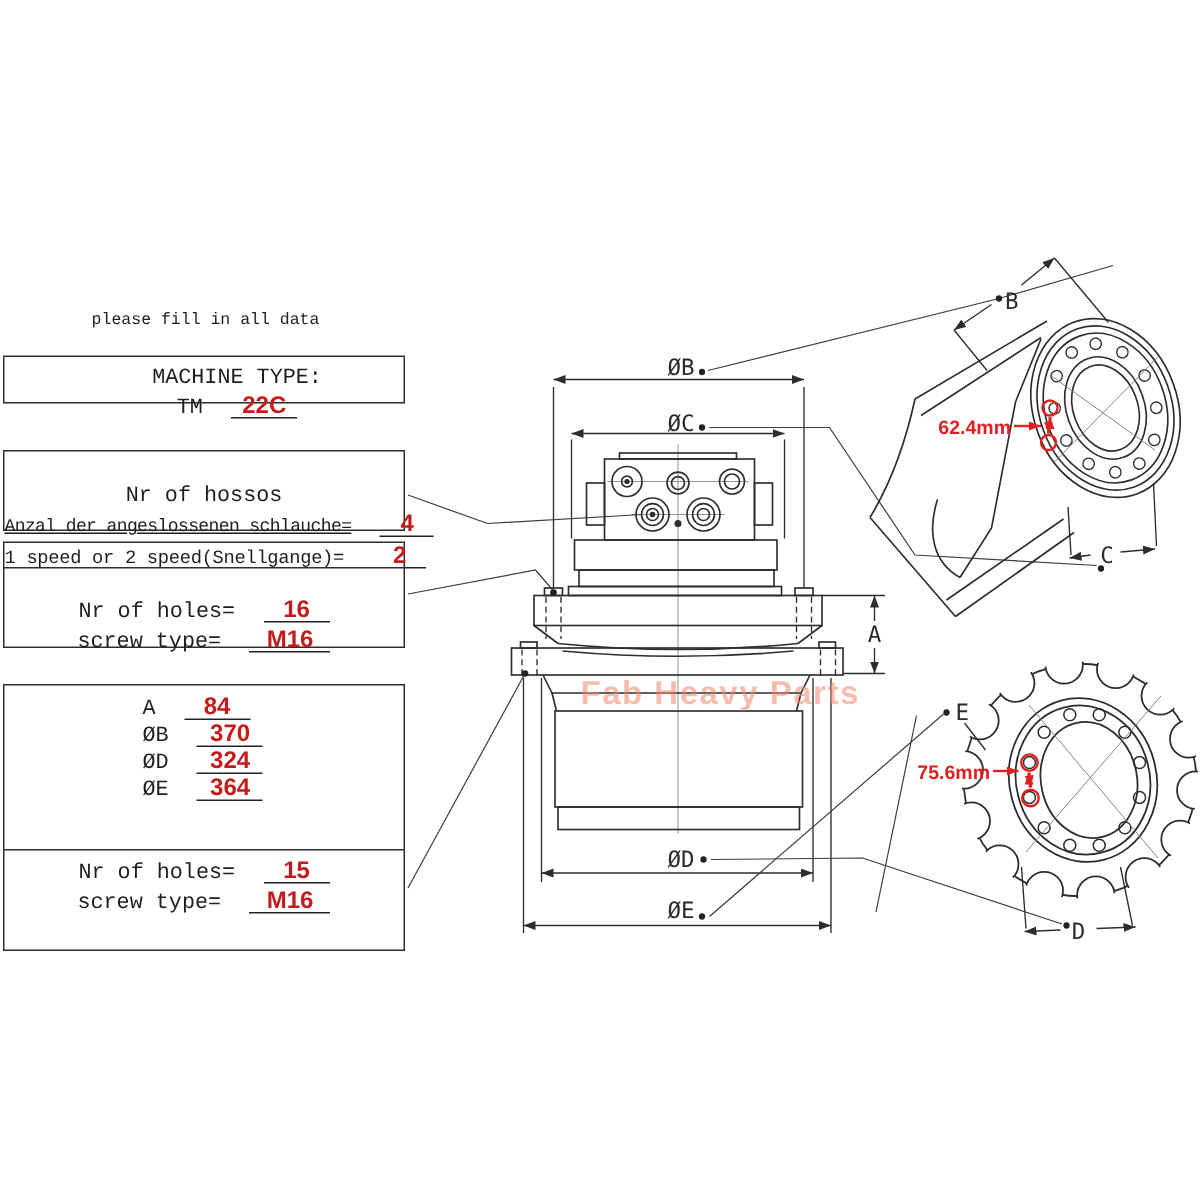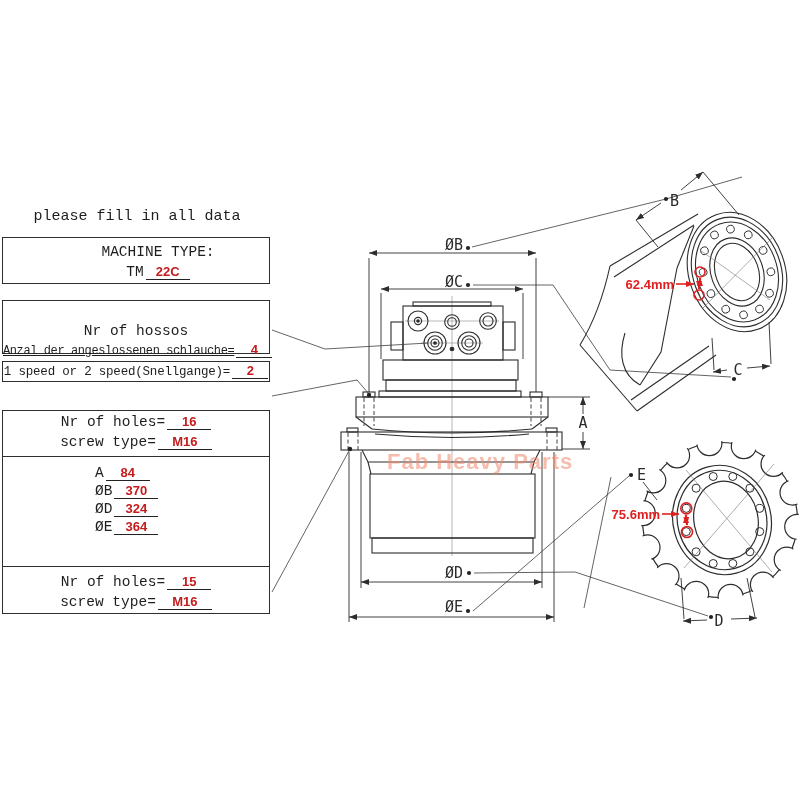--- a/index.html
+++ b/index.html
@@ -1,37 +1,37 @@
 <!DOCTYPE html>
 <html><head>
 <meta charset="utf-8">
 <style>
   html,body{margin:0;padding:0;background:#fff;}
   #page{position:relative;width:800px;height:800px;background:#ffffff;overflow:hidden;
         font-family:"Liberation Mono","DejaVu Sans Mono",monospace;color:#1e1e1e;}
   #drawing{position:absolute;left:0;top:0;width:800px;height:800px;}
   .note{position:absolute;left:2px;top:208px;width:270px;text-align:center;
-        font-size:15px;letter-spacing:0;}
+        font-size:11px;letter-spacing:0;}
   .box{position:absolute;left:2px;width:268px;border:1.2px solid #2e2e2e;background:#fff;
        text-align:center;box-sizing:border-box;}
   .box .ln{font-size:14.5px;line-height:20px;white-space:nowrap;}
   .box .ln.sm{font-size:12px;letter-spacing:-0.4px;text-decoration:underline;}
   .box .ln.sm2{font-size:12.5px;letter-spacing:-0.2px;}
-  .val{display:inline-block;min-width:36px;padding:0 4px;margin-left:2px;
+  .val{display:inline-block;min-width:36px;padding:0 4px;margin-left:19px;
        border-bottom:1.6px solid #222;text-align:center;
-       font-family:"Liberation Sans",sans-serif;font-weight:bold;font-size:13px;
+       font-family:"Liberation Sans",sans-serif;font-weight:bold;font-size:16px;
        color:#c41c1c;line-height:15px;vertical-align:baseline;}
   .val.wide{min-width:46px;}
-  #box-machine{top:237px;height:47px;padding-top:4px;padding-left:44px;}
+  #box-machine{top:237px;height:32px;padding-top:4px;padding-left:44px;}
   #box-hoses{top:300px;height:54px;padding-top:20px;}
   #box-speed{top:361px;height:21px;padding-top:0;}
-  #box-holes-top{top:410px;height:54px;padding-top:1px;}
+  #box-holes-top{top:378px;height:54px;padding-top:19px;}
   #box-dims{top:456px;height:113px;padding-top:7px;text-align:left;}
   #box-dims .ln{padding-left:92px;font-size:14.5px;line-height:18px;}
-  #box-holes-bottom{top:566px;height:48px;padding-top:5px;}
+  #box-holes-bottom{top:566px;height:68px;padding-top:5px;}
   text.cad{font-family:"DejaVu Sans Mono",monospace;font-size:15px;fill:#2b2b2b;}
   text.red{font-family:"Liberation Sans",sans-serif;font-weight:bold;font-size:13px;fill:#e02020;}
   text.wm{font-family:"Liberation Sans",sans-serif;font-weight:bold;font-size:22px;
           fill:#f0876b;opacity:0.55;letter-spacing:1px;}
 </style>
 </head>
 <body>
 
 <div id="page">
 

